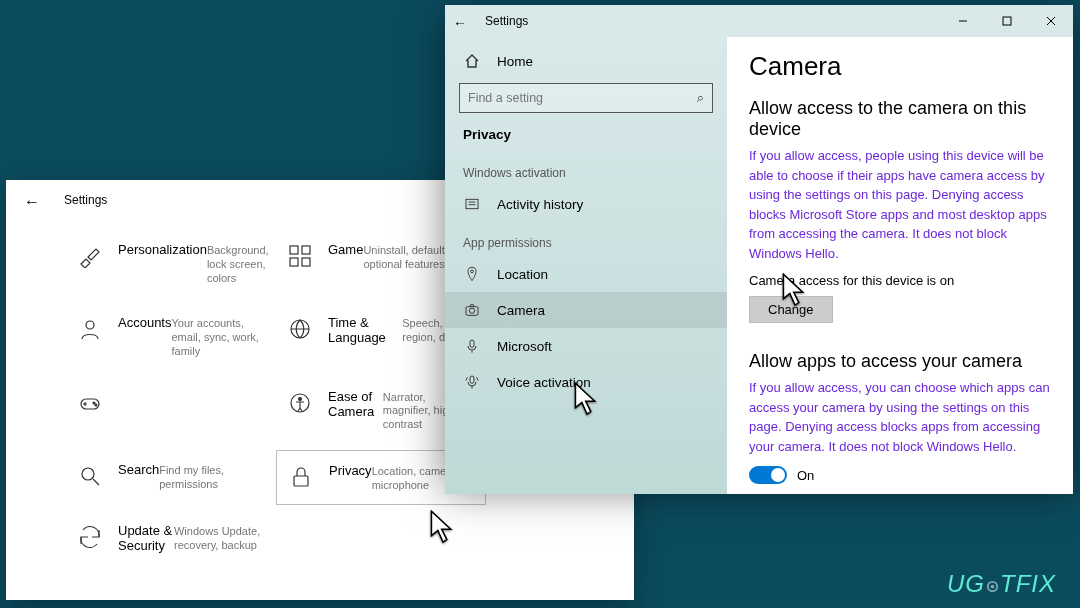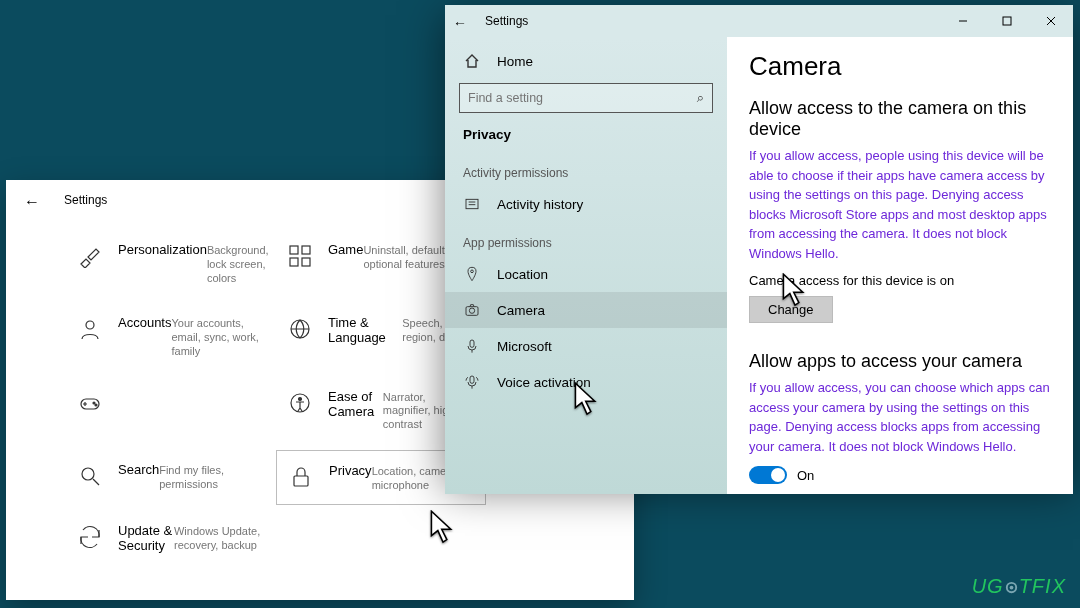--- a/index.html
+++ b/index.html
@@ -59,21 +59,21 @@
 .content h2 { font-weight: 400; font-size: 18px; margin-bottom: 6px; margin-top:8px;}
 .content p.desc { font-size: 13px; color:#6d28d9; line-height:1.5; margin-bottom: 10px;}
 .content p.status { font-size: 13px; color:#000; margin-bottom: 8px; }
 .btn { display:inline-block; background:#ccc; border:1px solid #bbb; padding: 5px 18px; font-size:13px; }
 .toggle-row { display:flex; align-items:center; margin-top:8px;}
 .toggle { width:38px; height:18px; border-radius:9px; background:#0078d4; position:relative; margin-right:10px;}
 .toggle::after { content:""; position:absolute; right:2px; top:2px; width:14px; height:14px; background:#fff; border-radius:50%;}
 .toggle-label { font-size:13px; }
 
 
-.watermark { position:absolute; right:14px; bottom:8px; font-family: Arial, sans-serif; font-size:20px; letter-spacing:1px; color:#22c55e; font-style:italic; font-weight:300;}
+.watermark { position:absolute; right:24px; bottom:8px; font-family: Arial, sans-serif; font-size:24px; letter-spacing:1px; color:#5eead4; font-style:italic; font-weight:300;}
 .watermark .gear { display:inline-block; vertical-align:-2px;}
 .watermark .gear svg{ width:15px; height:15px;}
 
 
 .cursor { position:absolute; width:26px; height:36px; pointer-events:none;}
 .cursor svg { width:100%; height:100%; filter: drop-shadow(0 1px 1px rgba(0,0,0,0.5));}
 </style>
 </head>
 <body>
 
@@ -229,21 +229,21 @@
           </span>
         <span>Home</span>
       </div>
       <div class="search-row">
         <div class="search-box">
           <input type="text" placeholder="Find a setting" style="">
           <span class="s-icon">⌕</span>
         </div>
       </div>
       <div class="cat-label">Privacy</div>
-      <div class="section-label">Activity permissions</div>
+      <div class="section-label">Windows activation</div>
       <div id="nav-win">
           <div class="nav-row">
             <span class="nv-icon">
               <svg viewBox="0 0 24 24">
                 <rect x="3" y="5" width="18" height="14"></rect>
                 <path d="M7 9 H17 M7 13 H17"></path>
               </svg>
             </span>
             <span>Activity history</span>
           </div>

